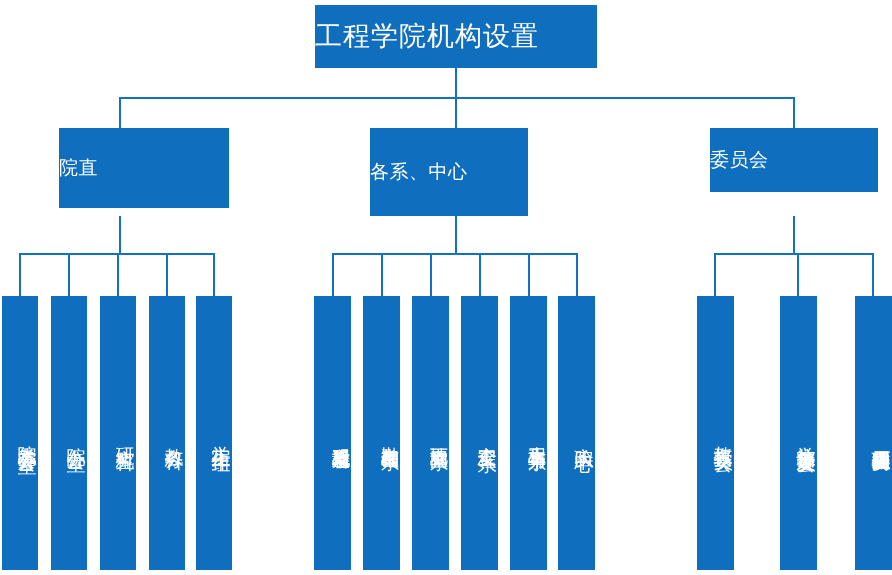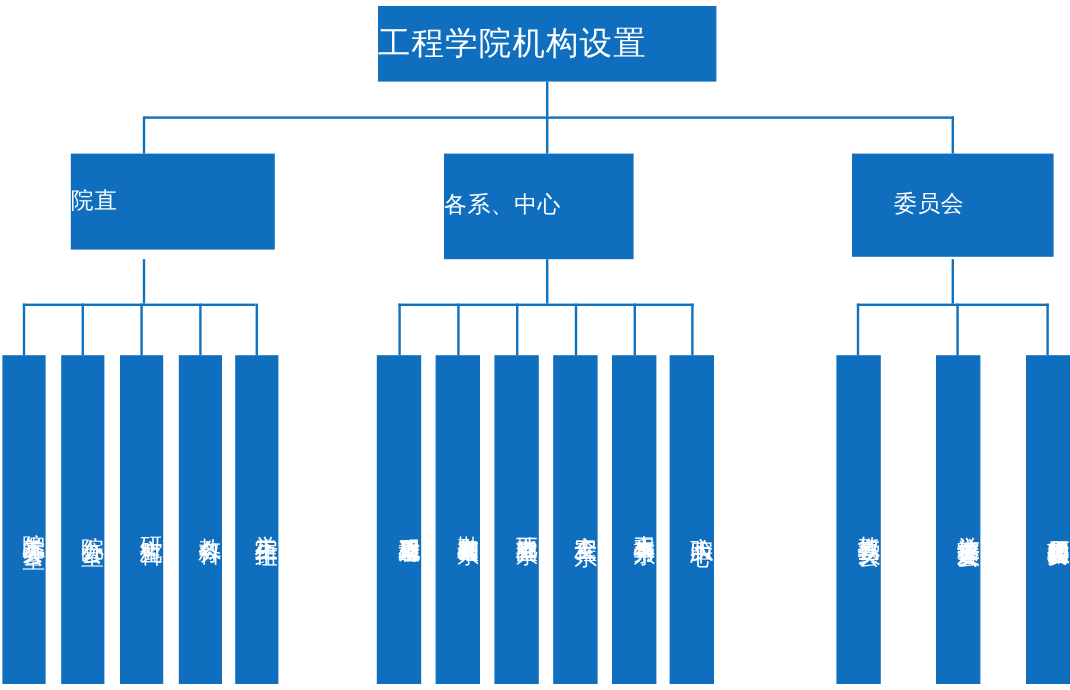--- a/index.html
+++ b/index.html
@@ -73,21 +73,21 @@
   <div class="conn v" style="left:793px; top:97px; width:2px; height:31px;"></div>
 
   <div class="node level2" style="left:35px; top:128px; width:170px; height:80px;margin-left:24px;">
     <span>院直</span>
   </div>
 
   <div class="node level2" style="left:370px; top:128px; width:158px; height:88px;">
     <span>各系、中心</span>
   </div>
 
-  <div class="node level2" style="left:710px; top:128px; width:168px; height:86px;padding-left:35px;">
+  <div class="node level2" style="left:710px; top:128px; width:168px; height:64px;">
     <span>委员会</span>
   </div>
 
   <div class="conn v" style="left:119px; top:216px; width:2px; height:37px;"></div>
   <div class="conn h" style="left:19px; top:253px; width:194px; height:2px;"></div>
   <div class="conn v" style="left:19px; top:253px; width:2px; height:43px;"></div>
   <div class="conn v" style="left:68px; top:253px; width:2px; height:43px;"></div>
   <div class="conn v" style="left:117px; top:253px; width:2px; height:43px;"></div>
   <div class="conn v" style="left:166px; top:253px; width:2px; height:43px;"></div>
   <div class="conn v" style="left:213px; top:253px; width:2px; height:43px;"></div>

